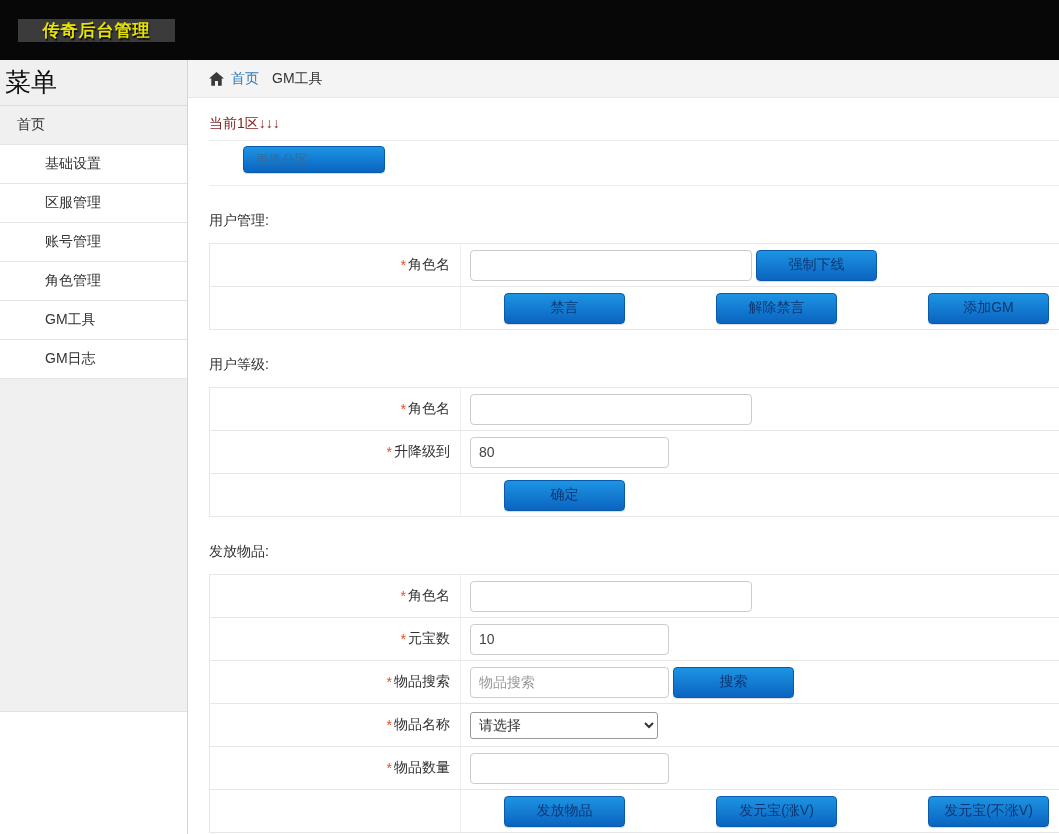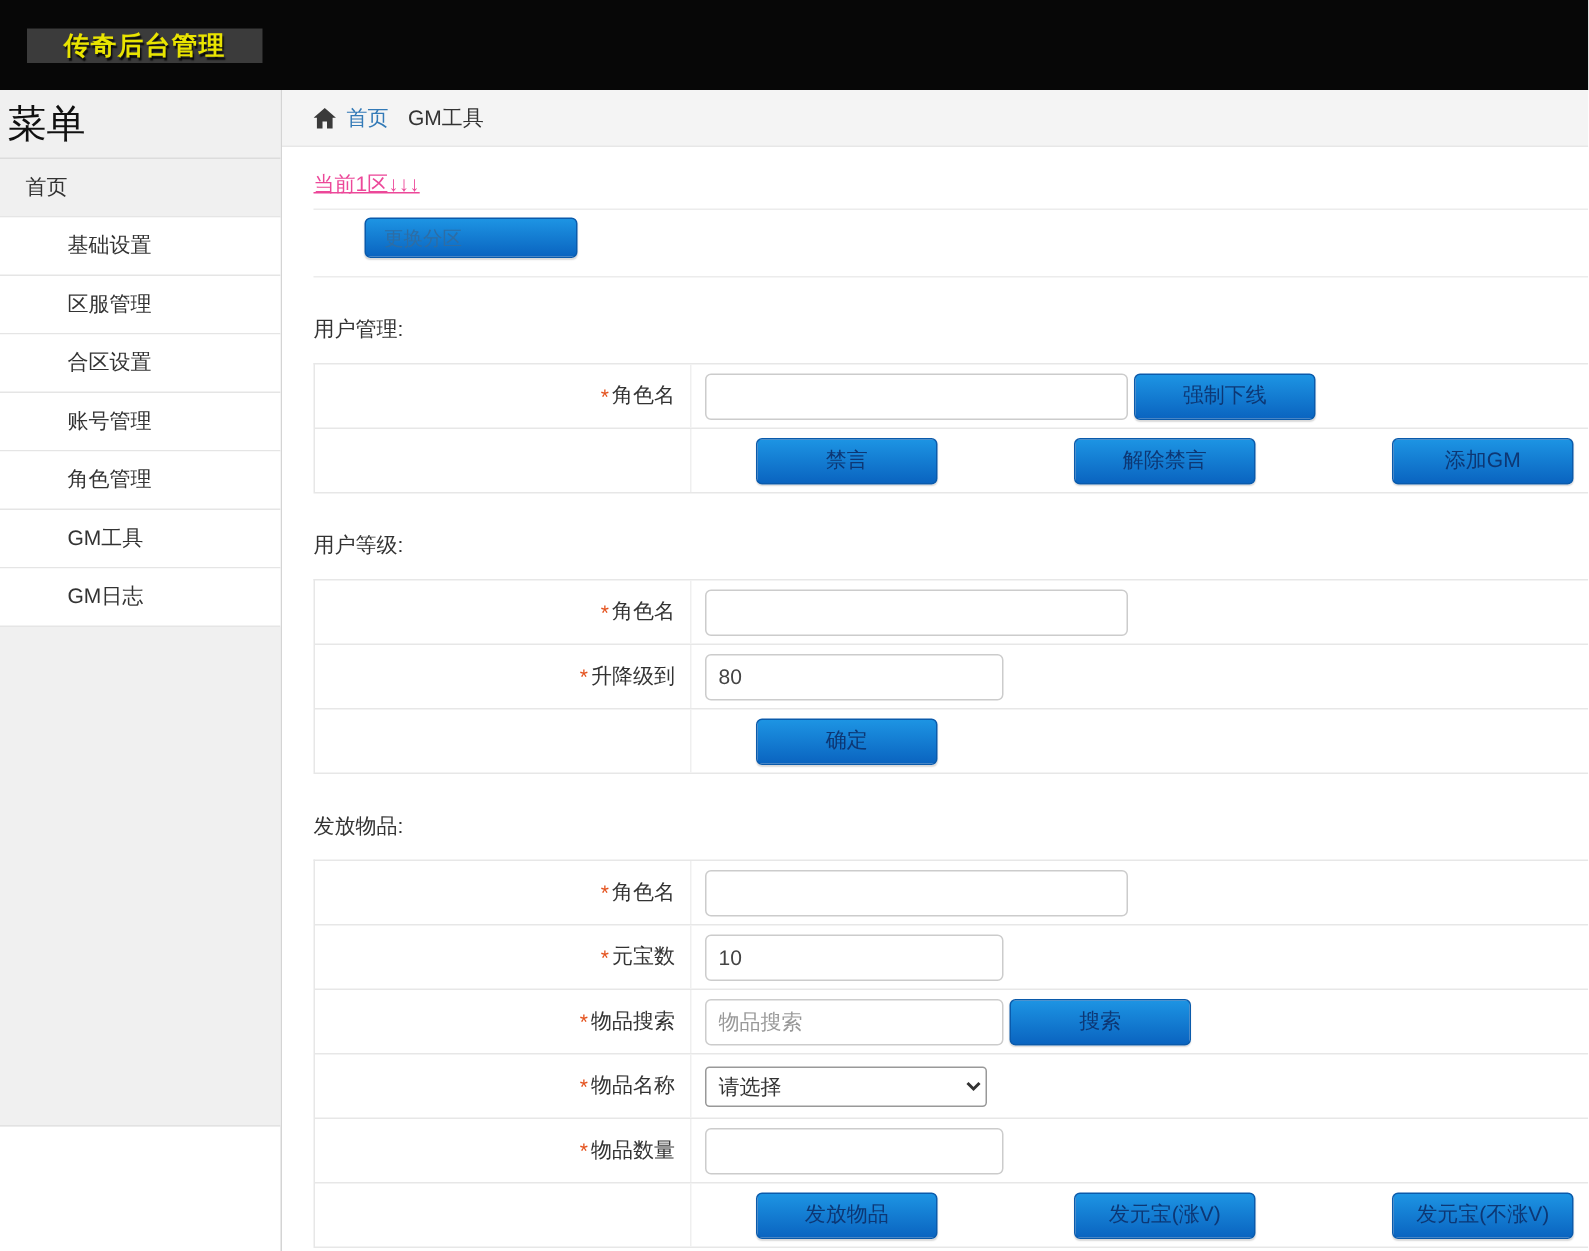--- a/index.html
+++ b/index.html
@@ -21,21 +21,21 @@
   .sidebar-filler { height:333px; background:#f0f0f0; border-bottom:1px solid #e2e2e2; }
 
   .content { flex:1; min-width:0; }
   .breadcrumb { height:38px; background:#f4f4f4; border-bottom:1px solid #e7e7e7; display:flex; align-items:center; padding-left:21px; font-size:14px; }
   .crumb-home-icon { display:inline-flex; margin-right:7px; }
   .crumb-link { color:#337ab7; text-decoration:none; cursor:pointer; }
   .crumb-current { color:#333; margin-left:13px; }
 
   .page { padding-left:21px; }
   .note-row { padding:16px 0 7px; border-bottom:1px solid #ececec; }
-  .zone-notice { color:#ec4899; font-size:14px;text-decoration:underline; }
+  .zone-notice { color:#7f1d1d; font-size:14px; }
   .switch-row { padding:5px 0 12px; border-bottom:1px solid #ececec; }
 
   
   .btn { display:inline-flex; align-items:center; justify-content:center; height:31px; min-width:121px; padding:0 12px;
          background:linear-gradient(#1d94e3,#0a64c0); border:1px solid #0a5aab; border-radius:4px;
          color:#0d3774; font-size:14px; cursor:pointer; box-shadow:0 1px 1px rgba(0,0,0,0.15);margin-left:34px; }
   .btn-switch { height:27px; min-width:142px; font-size:13px; color:#2e6da4; justify-content:flex-start; padding-left:12px; }
   .btn-attach { margin-left:4px; }
   .btn-row { display:flex;gap:44px; }
   .btn-row .btn { margin-right:13px; }
@@ -73,23 +73,20 @@
       <div class="menu-item home">
         <span>首页</span>
       </div>
       <div class="menu-item">
         <span>基础设置</span>
       </div>
       <div class="menu-item">
         <span>区服管理</span>
       </div>
       <div class="menu-item">
-        <span>合区设置</span>
-      </div>
-      <div class="menu-item">
         <span>账号管理</span>
       </div>
       <div class="menu-item">
         <span>角色管理</span>
       </div>
       <div class="menu-item">
         <span>GM工具</span>
       </div>
       <div class="menu-item">
         <span>GM日志</span>

